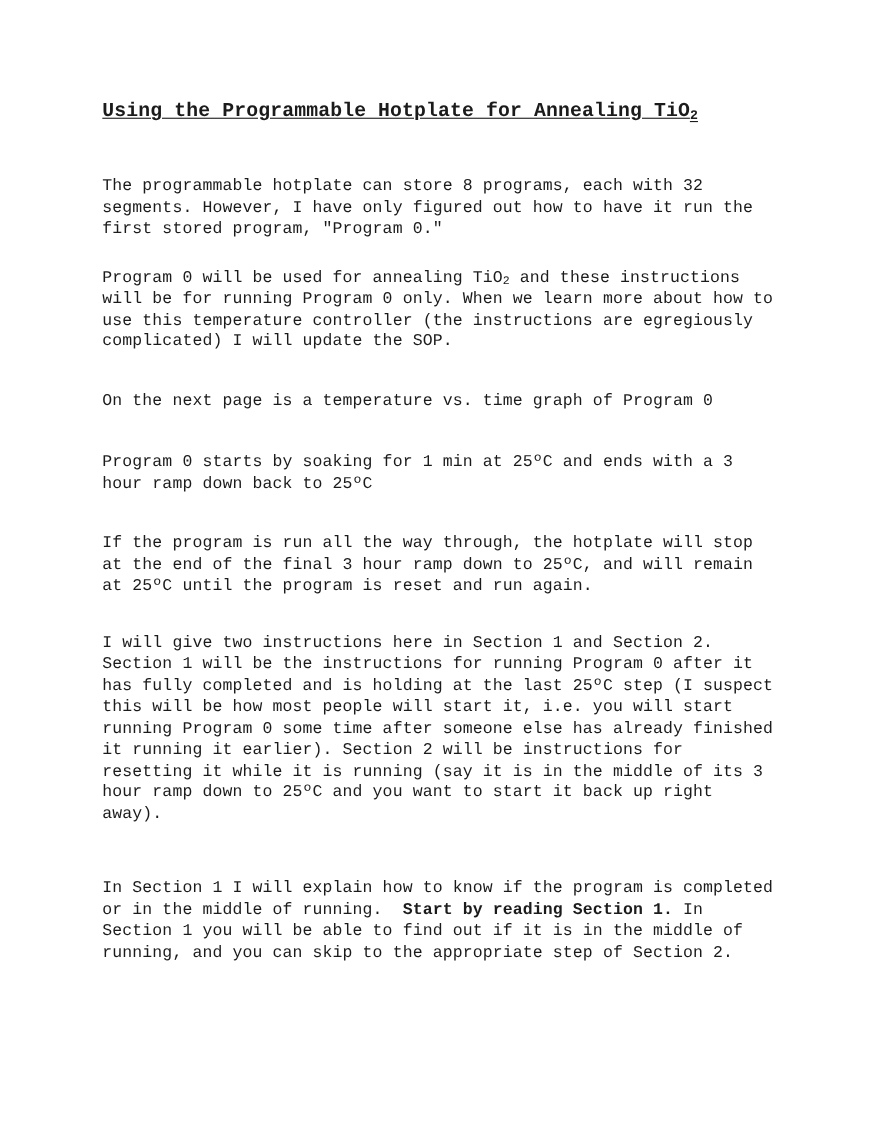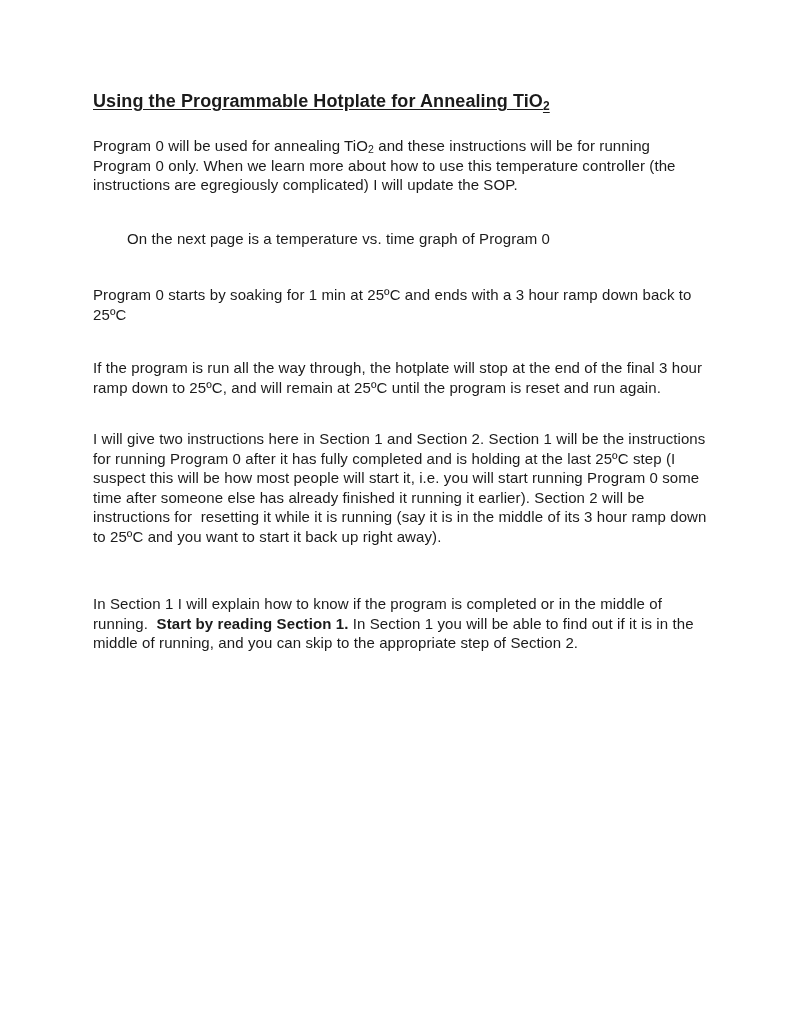--- a/index.html
+++ b/index.html
@@ -6,21 +6,21 @@
     margin: 0;
     padding: 0;
     background: #ffffff;
   }
   .page {
     position: relative;
     width: 791px;
     height: 1024px;
     background: var(--page-bg, #ffffff);
     overflow: hidden;
-    font-family: Liberation Sans, sans-serif;
+    font-family: Liberation Mono, monospace;
     color: var(--text-color, #1b1b1b);
     -webkit-font-smoothing: antialiased;
   }
   .content {
     position: absolute;
     left: 93px;
     top: 90px;
     width: 618px;
   }
   .doc-title {
@@ -49,33 +49,34 @@
   .para sub {
     font-size: 10.5px;
     line-height: 0;
     vertical-align: -2px;
   }
   .para strong {
     font-weight: bold;
   }
   .p1 { margin-top: 48px; }
   .p2 { margin-top: 24px; }
-  .p3 { margin-top: 34px; margin-left: 34px; }
+  .p3 { margin-top: 34px; }
   .p4 { margin-top: 37px; }
   .p5 { margin-top: 34px; }
   .p6 { margin-top: 32px; }
   .p7 { margin-top: 48px; }
 </style>
 </head>
 <body>
 
 <main class="page" style="--page-bg: #ffffff; --text-color: #1b1b1b;">
   <div class="content">
     <h1 class="doc-title"><span>Using the Programmable Hotplate for Annealing TiO</span><sub>2</sub></h1>
 
+    <p class="para p1"><span>The programmable hotplate can store 8 programs, each with 32 segments. However, I have only figured out how to have it run the first stored program, "Program 0."</span></p>
 
     <p class="para p2"><span>Program 0 will be used for annealing TiO</span><sub>2</sub><span> and these instructions will be for running Program 0 only. When we learn more about how to use this temperature controller (the instructions are egregiously complicated) I will update the SOP.</span></p>
 
     <p class="para p3"><span>On the next page is a temperature vs. time graph of Program 0</span></p>
 
     <p class="para p4"><span>Program 0 starts by soaking for 1 min at 25ºC and ends with a 3 hour ramp down back to 25ºC</span></p>
 
     <p class="para p5"><span>If the program is run all the way through, the hotplate will stop at the end of the final 3 hour ramp down to 25ºC, and will remain at 25ºC until the program is reset and run again.</span></p>
 
     <p class="para p6"><span>I will give two instructions here in Section 1 and Section 2. Section 1 will be the instructions for running Program 0 after it has fully completed and is holding at the last 25ºC step (I suspect this will be how most people will start it, i.e. you will start running Program 0 some time after someone else has already finished it running it earlier). Section 2 will be instructions for  resetting it while it is running (say it is in the middle of its 3 hour ramp down to 25ºC and you want to start it back up right away).</span></p>

